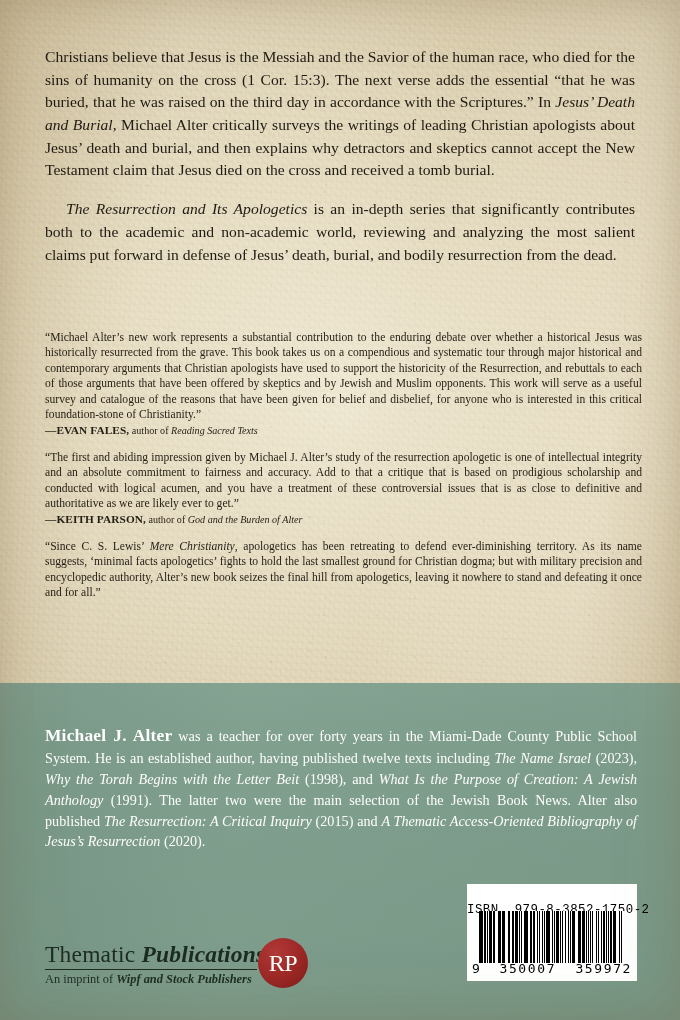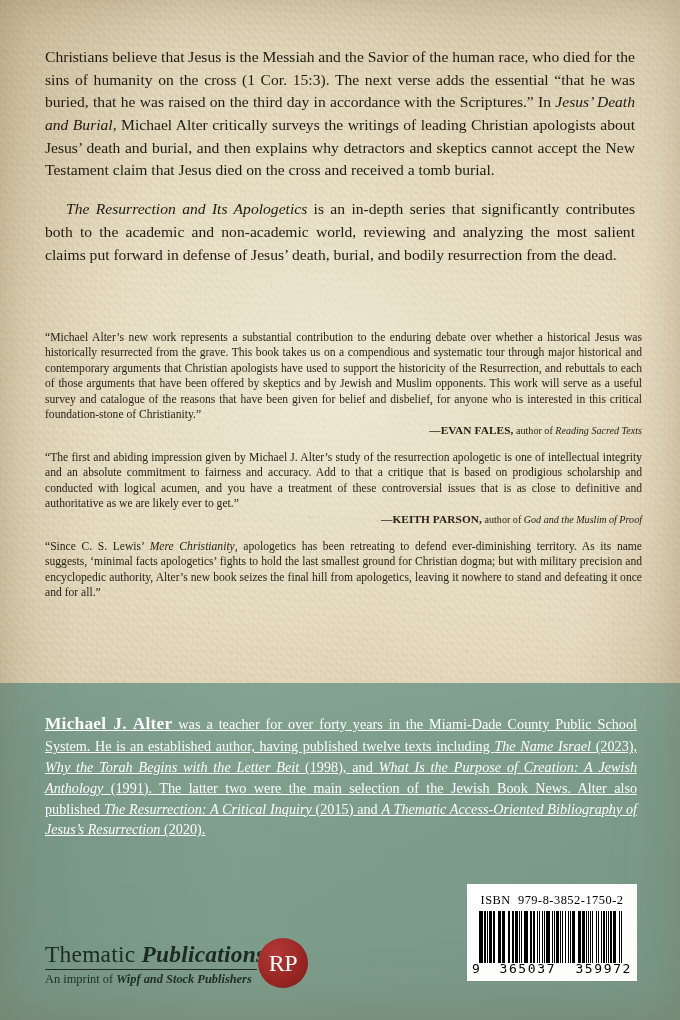--- a/index.html
+++ b/index.html
@@ -82,21 +82,21 @@
     font-size: 11.6px;
     line-height: 1.335;
     text-align: justify;
     text-justify: inter-word;
     margin-bottom: 12px;
   }
   .endorse .body { display: block; }
   .endorse i { font-style: italic; }
   .attrib {
     display: block;
-    text-align: right;
+    text-align: left;
     margin-top: 0px;
     font-size: 11.3px;
   }
   .attrib .dash-name {
     font-weight: bold;
     letter-spacing: 0.1px;
   }
   .attrib .role { font-size: 10.1px; }
   .attrib .work { font-size: 10.1px; font-style: italic; }
 
@@ -108,28 +108,27 @@
     width: 680px;
     height: 337px;
     background-color: #7e9e8c;
     background-image:
       linear-gradient(180deg, rgba(255,255,255,0.035) 0%, rgba(0,0,0,0.0) 18%, rgba(0,0,0,0.03) 100%),
       linear-gradient(95deg, rgba(0,0,0,0.045) 0%, rgba(255,255,255,0.02) 35%, rgba(0,0,0,0.02) 100%);
   }
   .bio {
     position: absolute;
     left: 45px;
-    top: 28px;
+    top: 40px;
     width: 592px;
     font-size: 14.2px;
     line-height: 1.46;
     color: #ffffff;
     text-align: justify;
     text-justify: inter-word;
-    text-decoration: underline;
   }
   .bio .author-name {
     font-weight: bold;
     font-size: 17.4px;
     letter-spacing: 0.2px;
   }
   .bio i { font-style: italic; }
 
   .website {
     position: absolute;
@@ -190,26 +189,26 @@
     position: absolute;
     left: 467px;
     top: 884px;
     width: 170px;
     height: 97px;
     background: #ffffff;
     padding: 0;
     box-sizing: border-box;
   }
   .isbn-text {
-    font-family: Liberation Serif, serif;
+    font-family: Liberation Mono, monospace;
     font-size: 12.4px;
     color: #000;
     text-align: center;
     letter-spacing: 0.5px;
-    padding-top: 9px;
+    padding-top: 19px;
     white-space: nowrap;
   }
   .bars {
     position: absolute;
     left: 12px;
     top: 27px;
     width: 146px;
     height: 52px;
     display: flex;
     align-items: stretch;
@@ -242,21 +241,21 @@
       <p class="indent" id="desc-p2"><i>The Resurrection and Its Apologetics</i><span> is an in-depth series that significantly contributes both to the academic and non-academic world, reviewing and analyzing the most salient claims put forward in defense of Jesus’ death, burial, and bodily resurrection from the dead.</span></p>
     </div>
 
     <div class="endorsements" id="endorsements">
         <div class="endorse">
           <span class="body">“Michael Alter’s new work represents a substantial contribution to the enduring debate over whether a historical Jesus was historically resurrected from the grave.  This book takes us on a compendious and systematic tour through major historical and contemporary arguments that Christian apologists have used to support the historicity of the Resurrection, and rebuttals to each of those arguments that have been offered by skeptics and by Jewish and Muslim opponents.  This work will serve as a useful survey and catalogue of the reasons that have been given for belief and disbelief, for anyone who is interested in this critical foundation-stone of Christianity.”</span>
           <span class="attrib"><span class="dash-name">—EVAN FALES,</span><span class="role"> author of </span><span class="work">Reading Sacred Texts</span></span>
         </div>
         <div class="endorse">
           <span class="body">“The first and abiding impression given by Michael J. Alter’s study of the resurrection apologetic is one of intellectual integrity and an absolute commitment to fairness and accuracy. Add to that a critique that is based on prodigious scholarship and conducted with logical acumen, and you have a treatment of these controversial issues that is as close to definitive and authoritative as we are likely ever to get.”</span>
-          <span class="attrib"><span class="dash-name">—KEITH PARSON,</span><span class="role"> author of </span><span class="work">God and the Muslim of Proof</span></span>
+          <span class="attrib"><span class="dash-name">—KEITH PARSON,</span><span class="role"> author of </span><span class="work">God and the Burden of Alter</span></span>
         </div>
         <div class="endorse">
           <span class="body"><span>“Since C. S. Lewis’ </span><i>Mere Christianity</i><span>, apologetics has been retreating to defend ever-diminishing territory. As its name suggests, ‘minimal facts apologetics’ fights to hold the last smallest ground for Christian dogma; but with military precision and encyclopedic authority, Alter’s new book seizes the final hill from apologetics, leaving it nowhere to stand and defeating it once and for all.”</span></span>
         </div>
       </div>
   </div>
 
   <div class="lower">
 
     <div class="bio">
@@ -393,19 +392,19 @@
         <span style="width: 0.863905px; background: rgb(255, 255, 255);"></span>
         <span style="width: 0.863905px; background: rgb(0, 0, 0);"></span>
         <span style="width: 1.72781px; background: rgb(255, 255, 255);"></span>
         <span style="width: 0.863905px; background: rgb(0, 0, 0);"></span>
         <span style="width: 0.863905px; background: rgb(255, 255, 255);"></span>
         <span style="width: 0.863905px; background: rgb(0, 0, 0);"></span>
         <span style="width: 2.59172px; background: rgb(255, 255, 255);"></span>
       </div>
     <div class="barcode-digits">
       <span>9</span>
-      <span class="grp">365037</span>
+      <span class="grp">350007</span>
       <span class="grp">359972</span>
     </div>
   </div>
 
   <div class="edge-vignette"></div>
 </div>
 
 </body></html>

